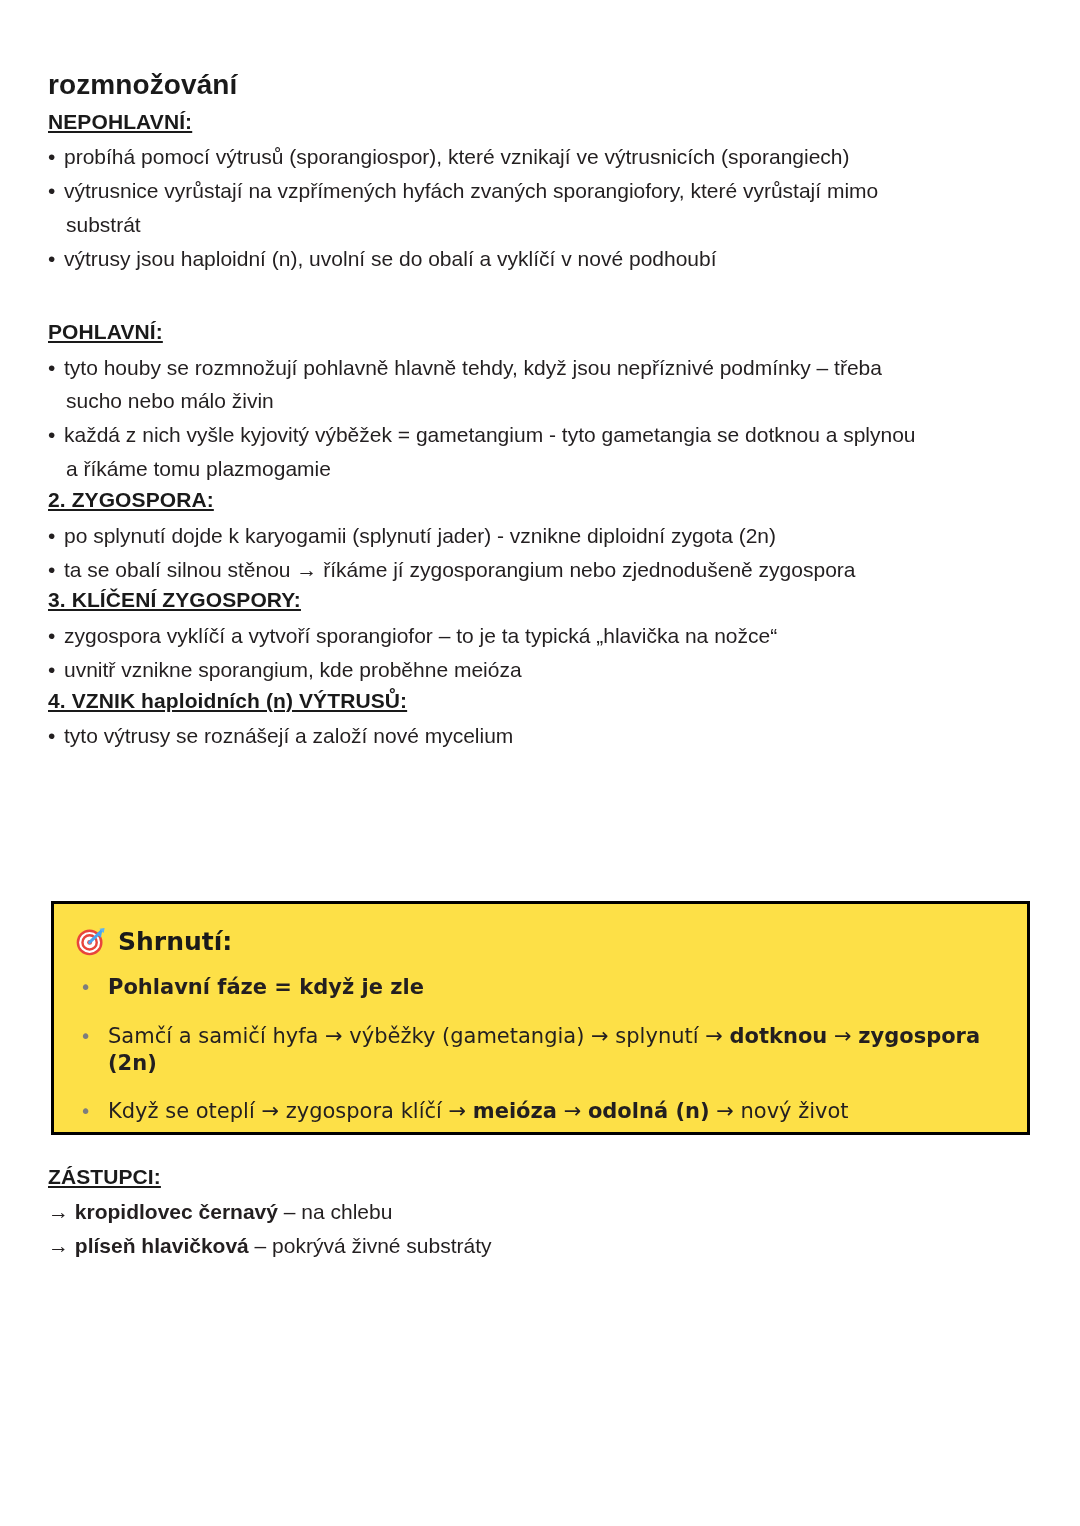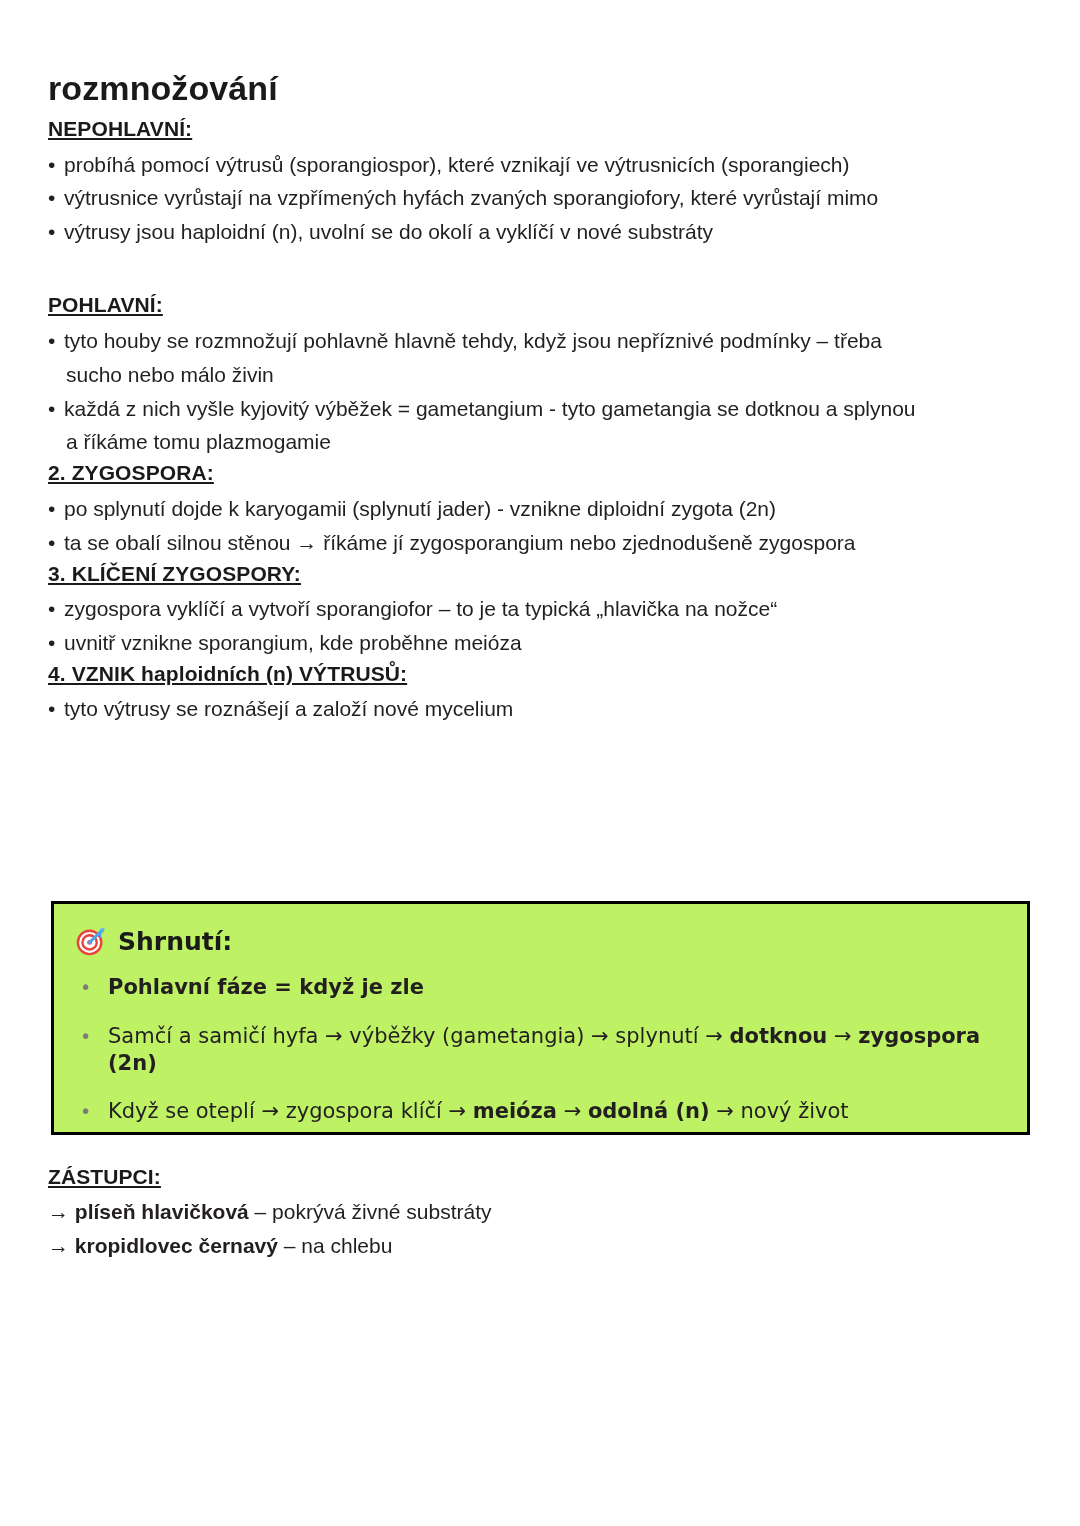--- a/index.html
+++ b/index.html
@@ -26,21 +26,21 @@
 
   .content {
     position: absolute;
     left: 48px;
     top: 68px;
     width: 984px;
   }
 
   
   .doc-title {
-    font-size: 34px;
+    font-size: 28px;
     font-weight: bold;
     letter-spacing: 0.1px;
     line-height: 1.18;
     margin: 0 0 8px 0;
     color: #1a1a1a;
   }
 
   .section-head {
     font-size: 21px;
     font-weight: bold;
@@ -79,21 +79,21 @@
 
   
   .summary-box {
     position: absolute;
     left: 51px;
     top: 901px;
     width: 979px;
     height: 234px;
     box-sizing: border-box;
     border: 3px solid #000000;
-    background: #bef264;
+    background: #fde047;
     padding: 0;
   }
   .summary-head {
     display: flex;
     align-items: center;
     margin: 22px 0 0 22px;
     font-size: 25px;
     font-weight: bold;
     color: #1a1a1a;
     font-family: "DejaVu Sans", sans-serif;
@@ -149,23 +149,24 @@
     <div id="sections-root">
         <div class="section-head">NEPOHLAVNÍ:</div>
         <div class="bullet-row">
           <span class="bullet-mark">•</span>
           <span class="bullet-text">probíhá pomocí výtrusů (sporangiospor), které vznikají ve výtrusnicích (sporangiech)</span>
         </div>
         <div class="bullet-row">
           <span class="bullet-mark">•</span>
           <span class="bullet-text">výtrusnice vyrůstají na vzpřímených hyfách zvaných sporangiofory, které vyrůstají mimo</span>
         </div>
-        <div class="bullet-row">
-          <span class="bullet-mark">•</span>
-          <span class="bullet-text">výtrusy jsou haploidní (n), uvolní se do okolí a vyklíčí v nové substráty</span>
+        <div class="cont-line">substrát</div>
+        <div class="bullet-row">
+          <span class="bullet-mark">•</span>
+          <span class="bullet-text">výtrusy jsou haploidní (n), uvolní se do obalí a vyklíčí v nové podhoubí</span>
         </div>
         <div class="gap-lg"></div>
         <div class="section-head">POHLAVNÍ:</div>
         <div class="bullet-row">
           <span class="bullet-mark">•</span>
           <span class="bullet-text">tyto houby se rozmnožují pohlavně hlavně tehdy, když jsou nepříznivé podmínky – třeba</span>
         </div>
         <div class="cont-line">sucho nebo málo živin</div>
         <div class="bullet-row">
           <span class="bullet-mark">•</span>
@@ -225,18 +226,18 @@
         <li class="summary-item">
           <span class="summary-dot">•</span>
           <span class="summary-text">Když se oteplí → zygospora klíčí → <b>meióza</b> → <b>odolná (n)</b> → nový život</span>
         </li>
       </ul>
   </div>
 
   <div class="content" style="top:1164px;">
     <div class="section-head">ZÁSTUPCI:</div>
     <div id="repr-root">
+        <div class="arrow-row">→ <b>kropidlovec černavý</b> – na chlebu</div>
         <div class="arrow-row">→ <b>plíseň hlavičková</b> – pokrývá živné substráty</div>
-        <div class="arrow-row">→ <b>kropidlovec černavý</b> – na chlebu</div>
       </div>
   </div>
 
 </div>
 
 </body></html>

